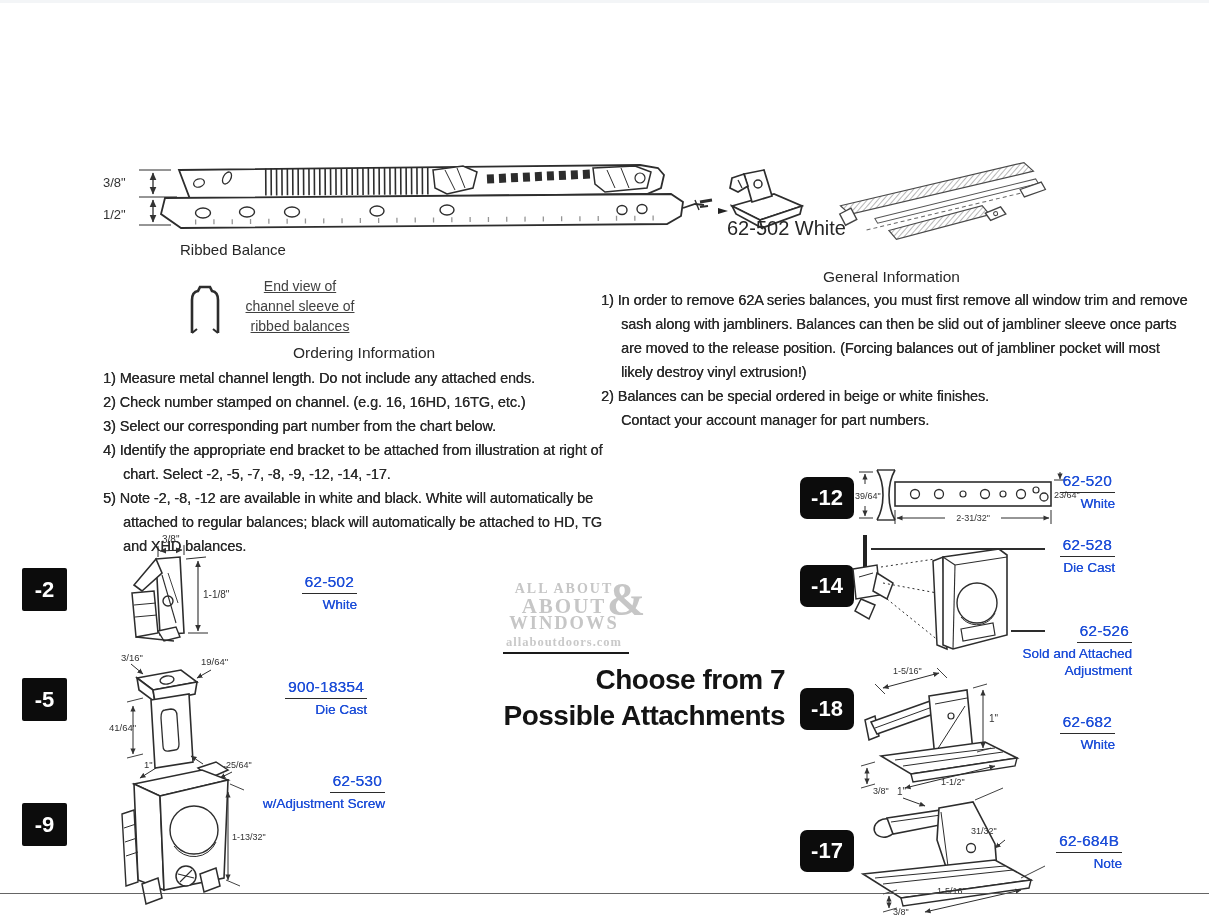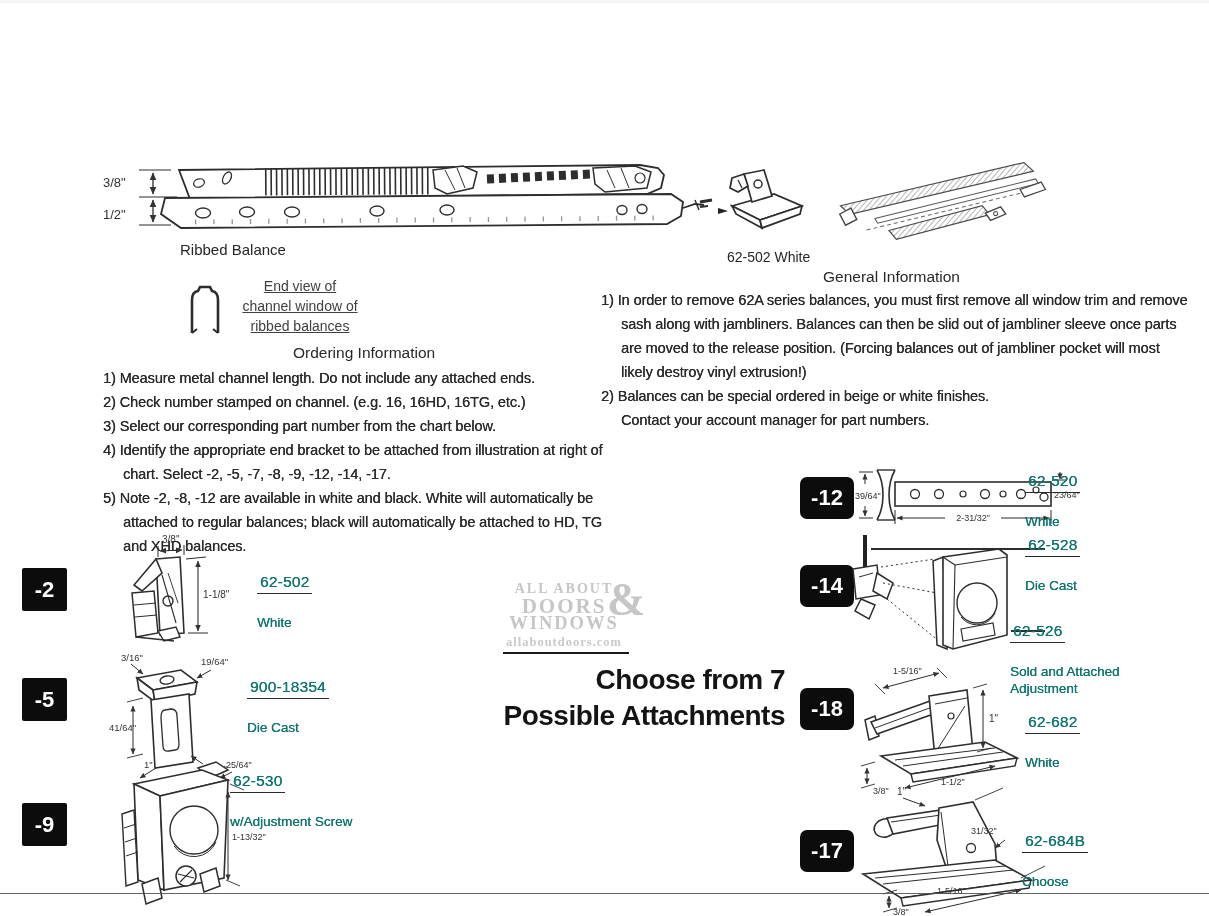--- a/index.html
+++ b/index.html
@@ -16,24 +16,24 @@
   .numlist {font-size:14.5px;line-height:24px;color:#2a2a2a;letter-spacing:-0.1px;
             text-shadow:0.2px 0 0 currentColor;}
   .numlist .li {padding-left:20px;text-indent:-20px;}
   .numlist .cont {padding-left:20px;}
 
   .tag {background:#0c0c0c;color:#fff;font-weight:bold;display:flex;align-items:center;
         justify-content:center;border-radius:2px;text-shadow:none;}
   .tag.sm {width:45px;height:43px;font-size:22px;}
   .tag.lg {width:54px;height:42px;font-size:22px;border-radius:7px;}
 
-  .part {text-align:left;color:#0f766e;}
+  .part {text-align:right;color:#1d4ed8;}
   .part .num {font-size:15.5px;letter-spacing:.2px;border-bottom:1.6px solid #2b2b2b;
               display:inline-block;padding:0 3px 2px;text-shadow:0.2px 0 0 currentColor;}
-  .part .desc {font-size:13.5px;line-height:17px;margin-top:20px;text-shadow:0.2px 0 0 currentColor;}
+  .part .desc {font-size:13.5px;line-height:17px;margin-top:2px;text-shadow:0.2px 0 0 currentColor;}
 
   .watermark {width:118px;text-align:center;color:#c6c6c6;font-family:Liberation Serif, serif;
               font-weight:bold;letter-spacing:2px;}
   .wm1 {font-size:14px;}
   .wm2 {font-size:21px;line-height:18px;}
   .wm3 {font-size:18.5px;line-height:17px;}
   .wm-amp {position:absolute;left:102px;top:-8px;font-size:46px;letter-spacing:0;}
   .wm-site {font-size:12.5px;letter-spacing:1px;margin-top:3px;color:#c9c9c9;}
   .wm-rule {width:126px;height:2px;background:#1a1a1a;margin:2px 0 0 -2px;}
 
@@ -101,21 +101,21 @@
     </g>
   </svg>
   <div class="abs caption" style="left:180px;top:241px">Ribbed Balance</div>
 
   <svg class="abs" style="left:184px;top:281px" width="42" height="54" viewBox="0 0 42 54">
     <path class="sk" d="M8,52 L8,19 Q8,11 14,10 L16,6 L26,6 L28,10 Q34,11 34,19 L34,52" stroke-width="2.6"></path>
     <path class="sk" d="M8,52 l5,-4 M34,52 l-5,-4" stroke-width="2"></path>
   </svg>
   <div class="abs endview-caption" style="left:236px;top:276px;width:128px">
     <div>End view of</div>
-    <div>channel window of</div>
+    <div>channel sleeve of</div>
     <div>ribbed balances</div>
   </div>
 
   <div class="abs heading" style="left:293px;top:344px">Ordering Information</div>
   <div class="abs numlist" style="left:103px;top:366px;width:505px">
     <div class="li"><span>1)</span> <span>Measure metal channel length. Do not include any attached ends.</span></div>
     <div class="li"><span>2)</span> <span>Check number stamped on channel. (e.g. 16, 16HD, 16TG, etc.)</span></div>
     <div class="li"><span>3)</span> <span>Select our corresponding part number from the chart below.</span></div>
     <div class="li"><span>4)</span> <span>Identify the appropriate end bracket to be attached from illustration at right of chart. Select -2, -5, -7, -8, -9, -12, -14, -17.</span></div>
     <div class="li"><span>5)</span> <span>Note -2, -8, -12 are available in white and black. White will automatically be attached to regular balances; black will automatically be attached to HD, TG and XHD balances.</span></div>
@@ -126,21 +126,21 @@
     <line class="sk" x1="2" y1="45" x2="10" y2="44" stroke-width="2"></line>
     <polygon points="20,46 30,49 20,52" fill="#222"></polygon>
     <polygon class="skf" points="34,44 76,32 104,44 62,58" stroke-width="1.7"></polygon>
     <polygon class="skf" points="34,44 62,58 64,66 38,52" stroke-width="1.7"></polygon>
     <polygon class="skf" points="62,58 104,44 102,52 64,66" stroke-width="1.7"></polygon>
     <polygon class="skf" points="46,12 66,8 74,34 54,40" stroke-width="1.7"></polygon>
     <polygon class="skf" points="34,16 46,12 50,24 40,30 32,26" stroke-width="1.7"></polygon>
     <line class="sk" x1="40" y1="18" x2="44" y2="26" stroke-width="1.2"></line>
     <circle class="sk" cx="60" cy="22" r="4" stroke-width="1.5"></circle>
   </svg>
-  <div class="abs caption" style="left:727px;top:249px;font-size:14px">62-502 White</div>
+  <div class="abs caption" style="left:727px;top:217px;font-size:20px">62-502 White</div>
 
   <svg class="abs" style="left:835px;top:160px" width="215" height="108" viewBox="0 0 215 108">
     <g transform="rotate(-9 107 54)">
       <polygon points="40,48 205,34 207,39 42,53" fill="#fff" stroke="#555" stroke-width="1"></polygon>
       <line x1="30" y1="58" x2="210" y2="44" stroke="#666" stroke-width="1" stroke-dasharray="4 3"></line>
       <polygon points="8,30 196,16 204,26 16,40" fill="url(#hatch)" stroke="#4a4a4a" stroke-width="1.2"></polygon>
       <polygon points="52,62 148,52 154,62 58,72" fill="url(#hatch)" stroke="#4a4a4a" stroke-width="1.2"></polygon>
       <polygon points="150,60 166,56 170,64 154,68" fill="#fff" stroke="#444" stroke-width="1.4"></polygon>
       <circle cx="160" cy="62" r="2" fill="none" stroke="#444" stroke-width="1"></circle>
       <polygon points="188,42 210,38 213,46 191,50" fill="#fff" stroke="#444" stroke-width="1.2"></polygon>
@@ -149,21 +149,21 @@
   </svg>
   <div class="abs heading" style="left:823px;top:268px">General Information</div>
   <div class="abs numlist" style="left:601px;top:288px;width:592px">
     <div class="li"><span>1)</span> <span>In order to remove 62A series balances, you must first remove all window trim and remove sash along with jambliners. Balances can then be slid out of jambliner sleeve once parts are moved to the release position. (Forcing balances out of jambliner pocket will most likely destroy vinyl extrusion!)</span></div>
     <div class="li"><span>2)</span> <span>Balances can be special ordered in beige or white finishes.</span></div>
     <div class="cont">Contact your account manager for part numbers.</div>
   </div>
 
   <div class="abs watermark" style="left:505px;top:581px">
     <div class="wm1">ALL ABOUT</div>
-    <div class="wm2">DOORS</div>
+    <div class="wm2">ABOUT</div>
     <div class="wm3">WINDOWS</div>
     <div class="wm-amp">&amp;</div>
     <div class="wm-site">allaboutdoors.com</div>
     <div class="wm-rule"></div>
   </div>
   <div class="abs headline" style="left:365px;top:662px">
     <div>Choose from 7</div>
     <div>Possible Attachments</div>
   </div>
 
@@ -365,17 +365,17 @@
     <line class="sk" x1="176" y1="96" x2="200" y2="84" stroke-width=".9"></line>
     <line class="sk" x1="80" y1="130" x2="176" y2="108" stroke-width="1" marker-start="url(#ah)" marker-end="url(#ah)"></line>
     <text x="92" y="112" font-size="9">1-5/16"</text>
     <line class="sk" x1="38" y1="112" x2="52" y2="108" stroke-width=".9"></line>
     <line class="sk" x1="38" y1="130" x2="52" y2="126" stroke-width=".9"></line>
     <line class="sk" x1="44" y1="114" x2="44" y2="126" stroke-width="1" marker-start="url(#ah)" marker-end="url(#ah)"></line>
     <text x="48" y="133" font-size="9">3/8"</text>
   </svg>
   <div class="abs part" style="left:1022px;top:832px;width:100px">
     <span class="num">62-684B</span>
-    <div class="desc">Choose</div>
+    <div class="desc">Note</div>
   </div>
 
   <div class="abs rule-bottom"></div>
 </div>
 
 </body></html>

